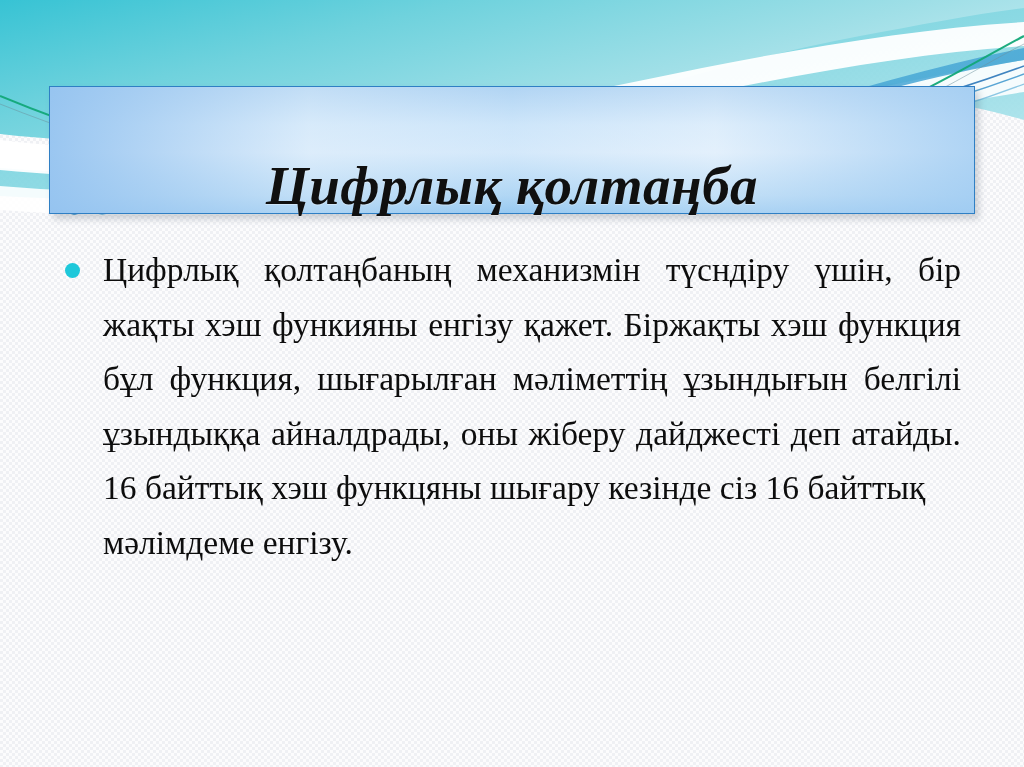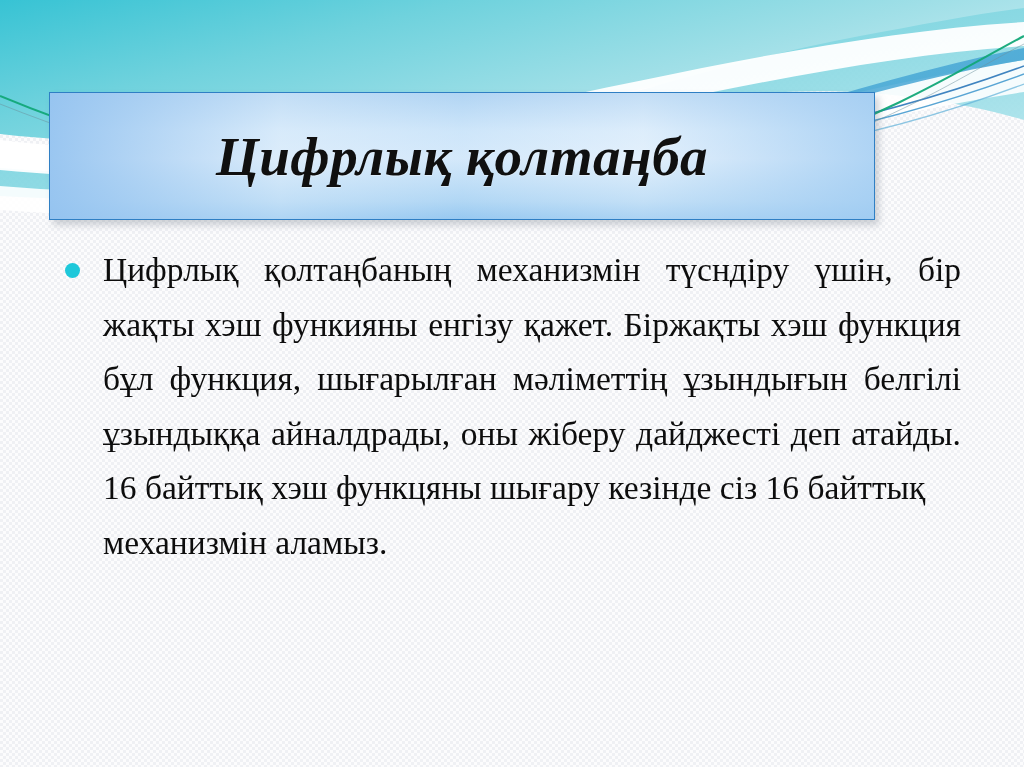--- a/index.html
+++ b/index.html
@@ -39,41 +39,41 @@
     overflow: hidden;
   }
   #header-graphic svg {
     display: block;
   }
 
   
   #title-box {
     position: absolute;
     left: 49px;
-    top: 92px;
-    width: 826px;
+    top: 86px;
+    width: 926px;
     height: 128px;
     border: 1px solid #2f7fc4;
     box-sizing: border-box;
     background:
       linear-gradient(to right,
         rgba(150,196,240,0.95) 0%,
         rgba(214,233,250,0.55) 28%,
         rgba(188,220,248,0.40) 50%,
         rgba(226,239,252,0.45) 72%,
         rgba(166,207,243,0.85) 100%),
       linear-gradient(to bottom,
         #a9cff0 0%,
         #d9ecfb 30%,
         #e4f1fc 52%,
         #a9d3f2 86%,
         #7fbcec 100%);
     box-shadow: 4px 5px 7px rgba(90,100,115,0.28);
     display: flex;
-    align-items: center;
+    align-items: flex-end;
     justify-content: center;
   }
   #title-text {
     font-family: "Liberation Serif", "DejaVu Serif", serif;
     font-weight: bold;
     font-style: italic;
     font-size: 55px;
     line-height: 1;
     color: #101010;
     letter-spacing: 0.5px;
@@ -164,17 +164,17 @@
     </svg>
   </div>
 
   <div id="title-box">
     <div id="title-text">Цифрлық қолтаңба</div>
   </div>
 
   <div id="body-block">
     <div class="bullet-row">
       <span id="bullet-marker"></span>
-      <p id="body-paragraph"><span>Цифрлық қолтаңбаның механизмін түсндіру үшін, бір жақты хэш функияны енгізу қажет. Біржақты хэш функция бұл функция, шығарылған мәліметтің ұзындығын белгілі ұзындыққа айналдрады, оны жіберу дайджесті деп атайды. 16 байттық хэш функцяны шығару кезінде сіз 16 байттық</span><span class="lastline">механизмін аламыз.</span></p>
+      <p id="body-paragraph"><span>Цифрлық қолтаңбаның механизмін түсндіру үшін, бір жақты хэш функияны енгізу қажет. Біржақты хэш функция бұл функция, шығарылған мәліметтің ұзындығын белгілі ұзындыққа айналдрады, оны жіберу дайджесті деп атайды. 16 байттық хэш функцяны шығару кезінде сіз 16 байттық</span><span class="lastline">мәлімдеме енгізу.</span></p>
     </div>
   </div>
 
 </div>
 
 </body></html>

